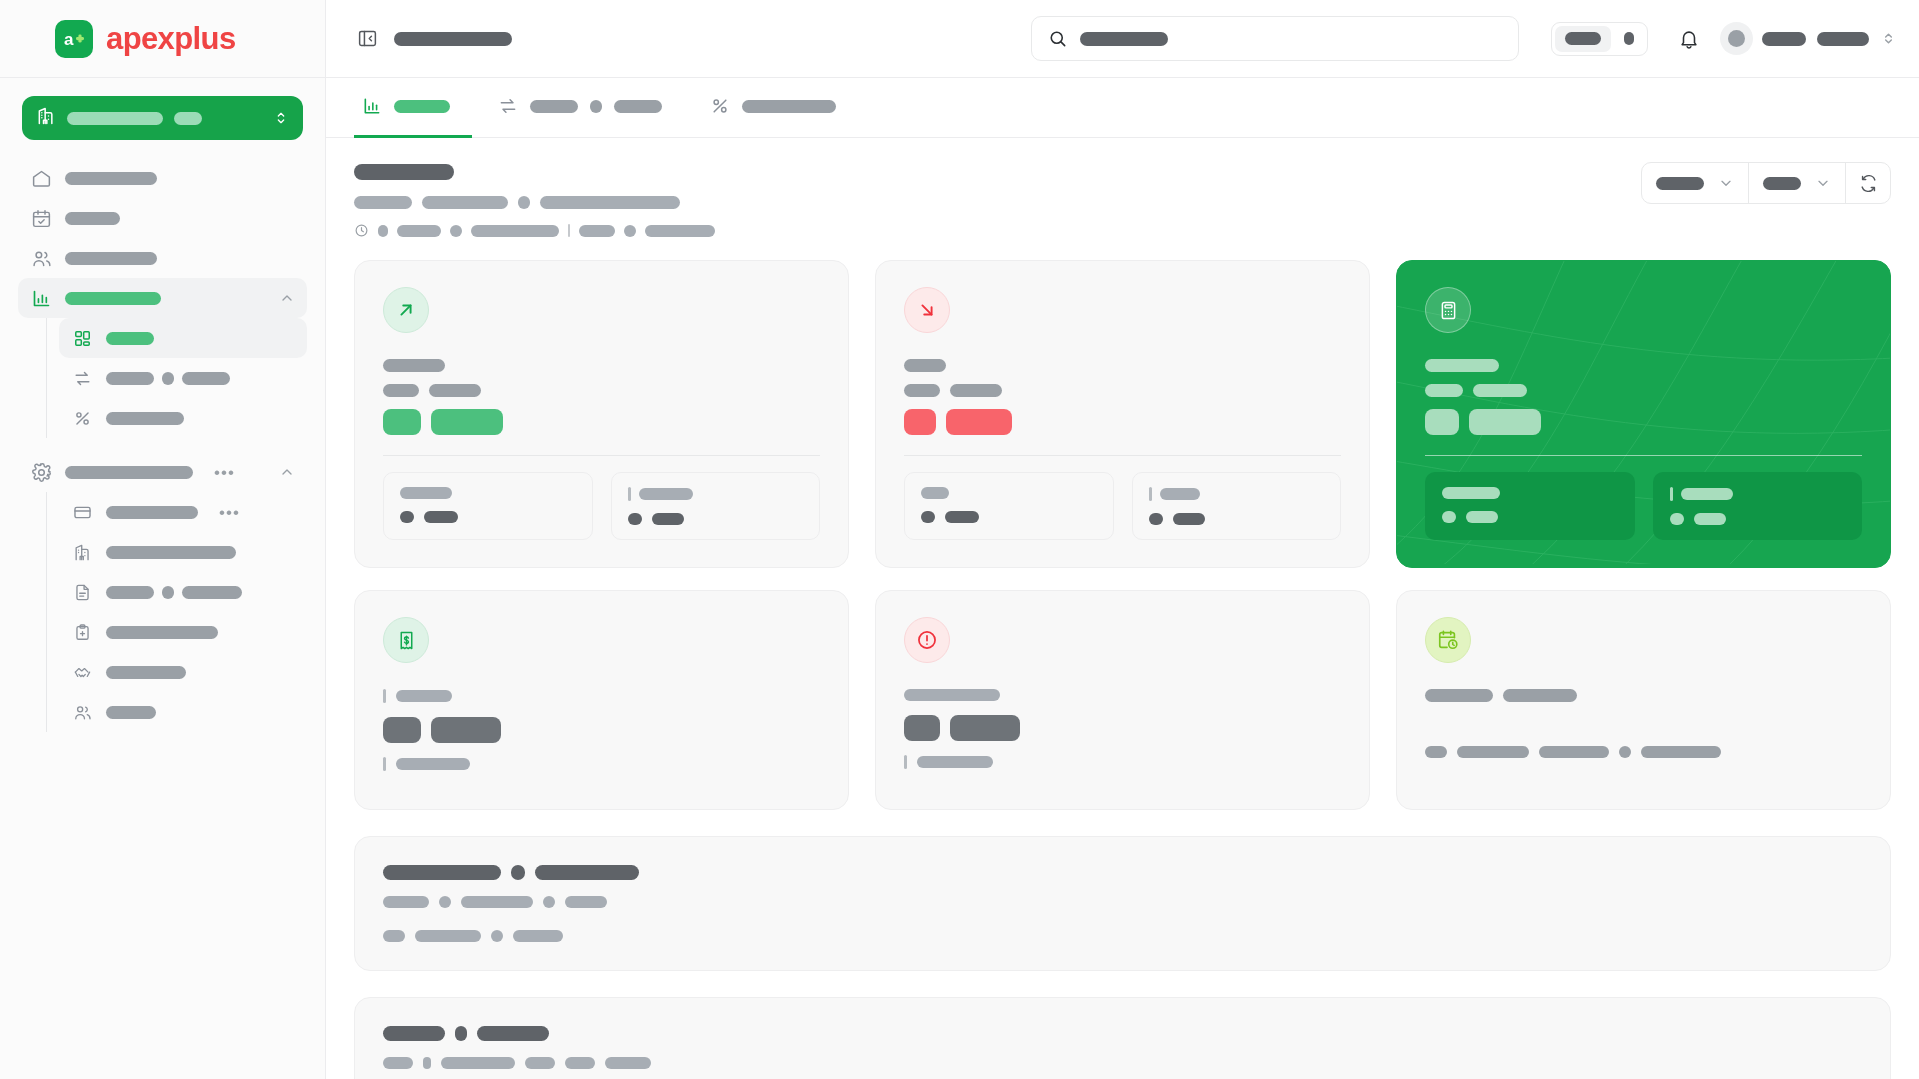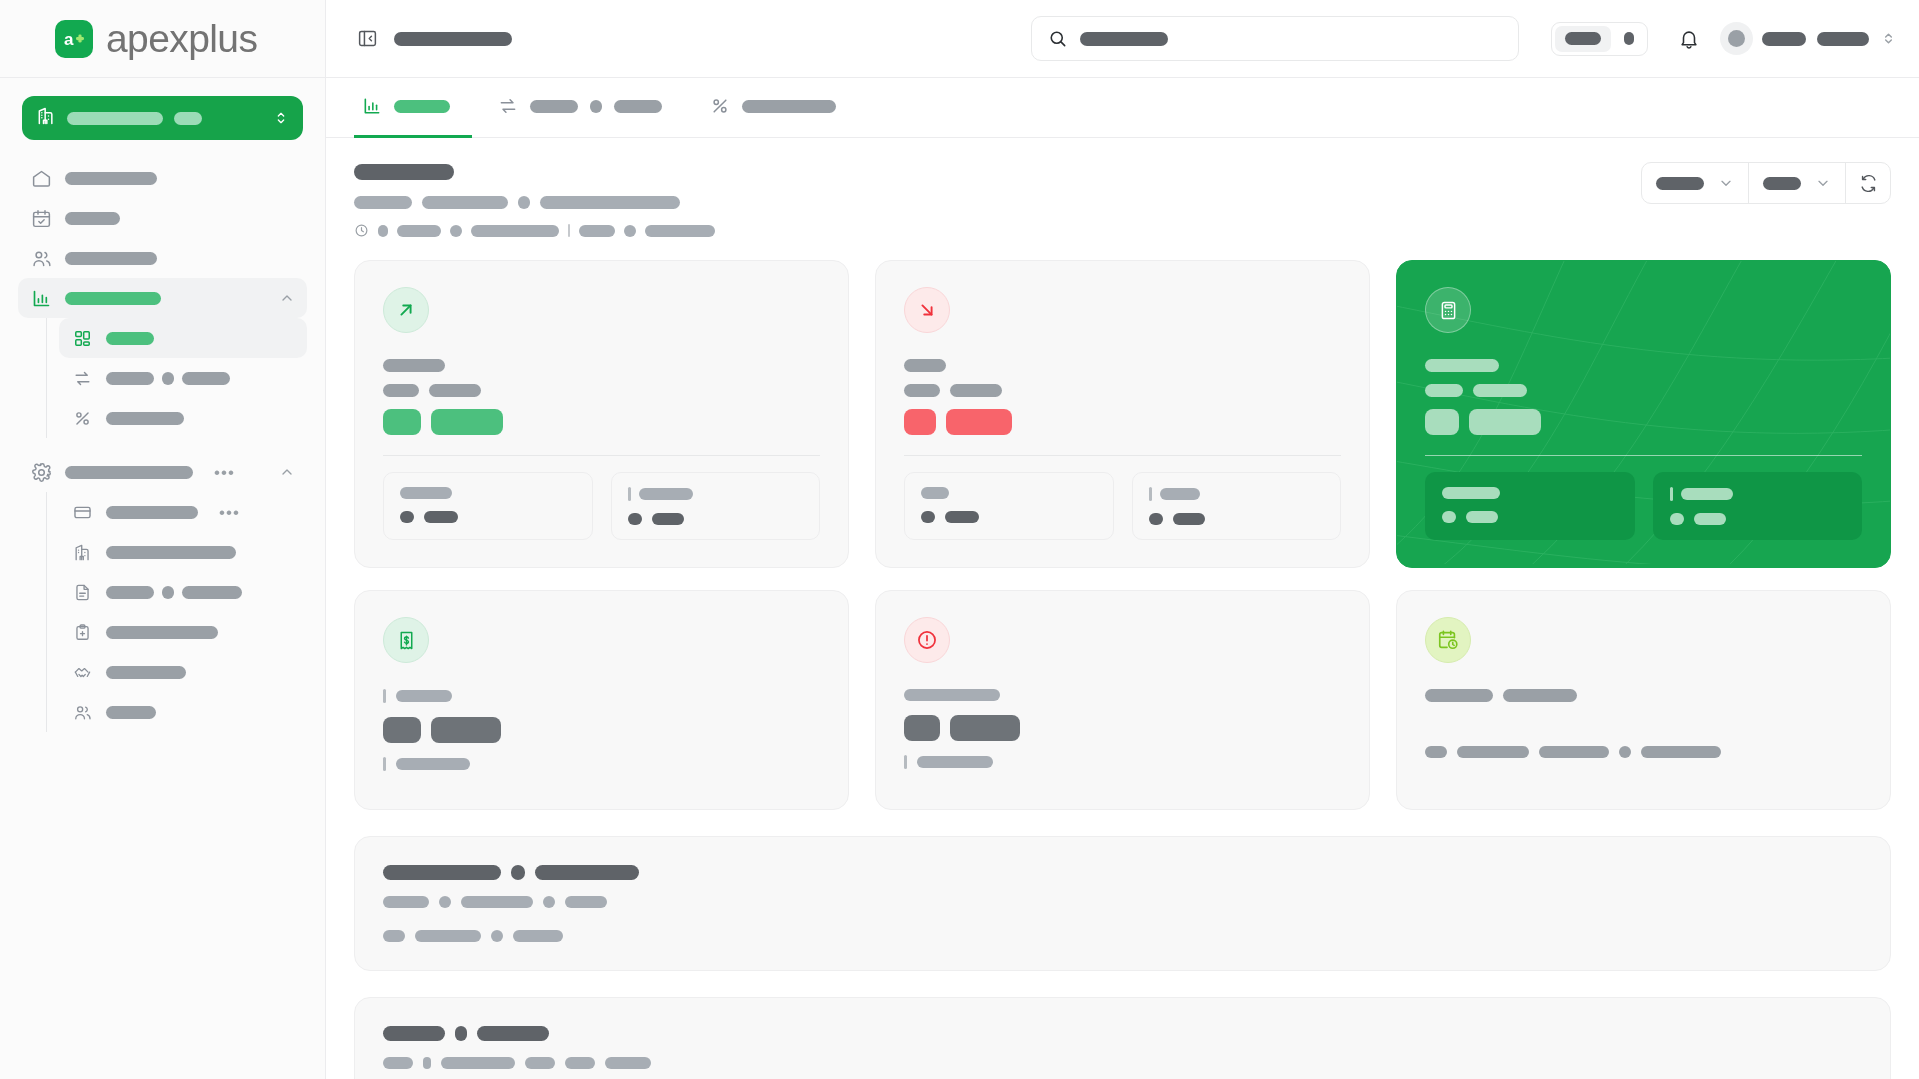--- a/index.html
+++ b/index.html
@@ -27,21 +27,21 @@
     display:flex;flex-direction:column;
   }
   .brand{
     height:78px;display:flex;align-items:center;gap:13px;
     padding:0 0 0 55px;border-bottom:1px solid #ececee;
   }
   .brand-mark{
     width:38px;height:38px;border-radius:10px;background:#12a950;
     display:flex;align-items:center;justify-content:center;flex:0 0 auto;
   }
-  .brand-name{font-size:39px;font-weight:400;letter-spacing:-.6px;color:#737373}
+  .brand-name{font-size:31px;font-weight:700;letter-spacing:-.6px;color:#ef4444}
 
   .org-switcher{
     margin:18px 22px 10px 22px;height:44px;border-radius:12px;background:#16a34a;
     display:flex;align-items:center;gap:11px;padding:0 14px;cursor:pointer;
   }
   .org-switcher .sk{background:#9bdcb7}
   .org-switcher .grow{flex:1}
 
   .nav{padding:8px 0 0 0;overflow:hidden}
   .nav-item{

